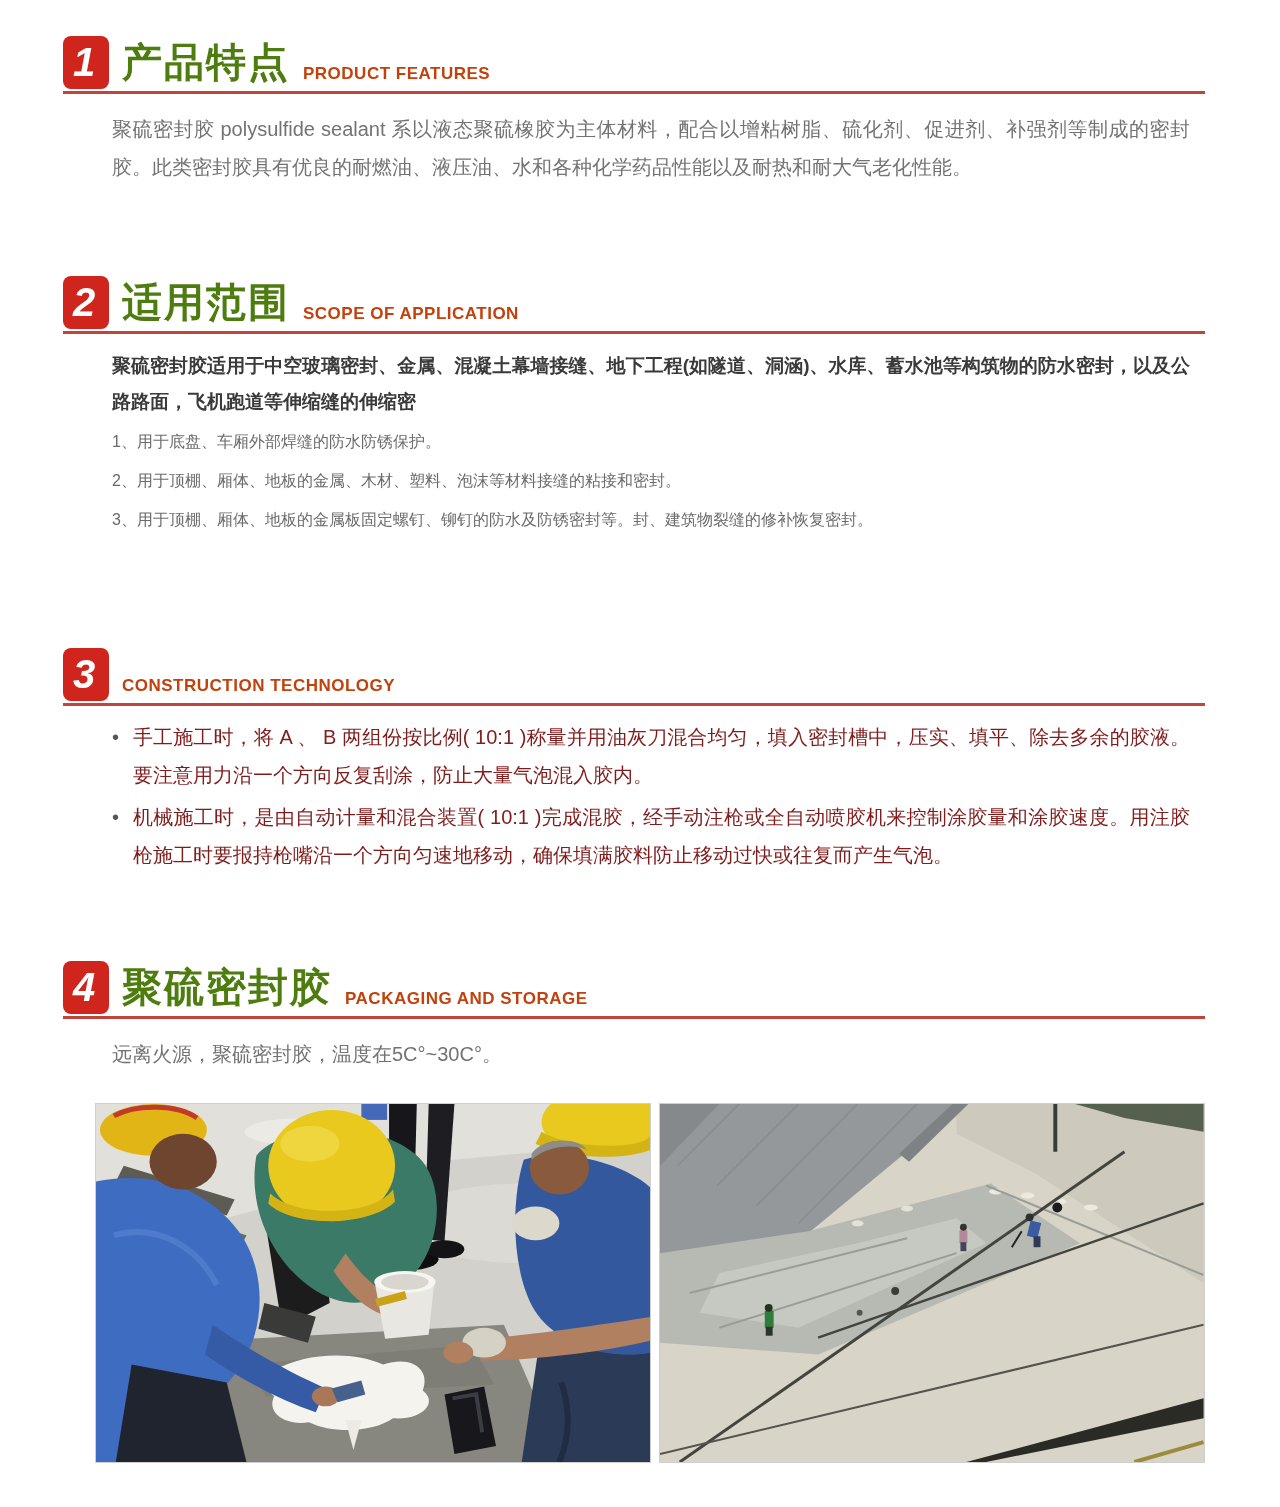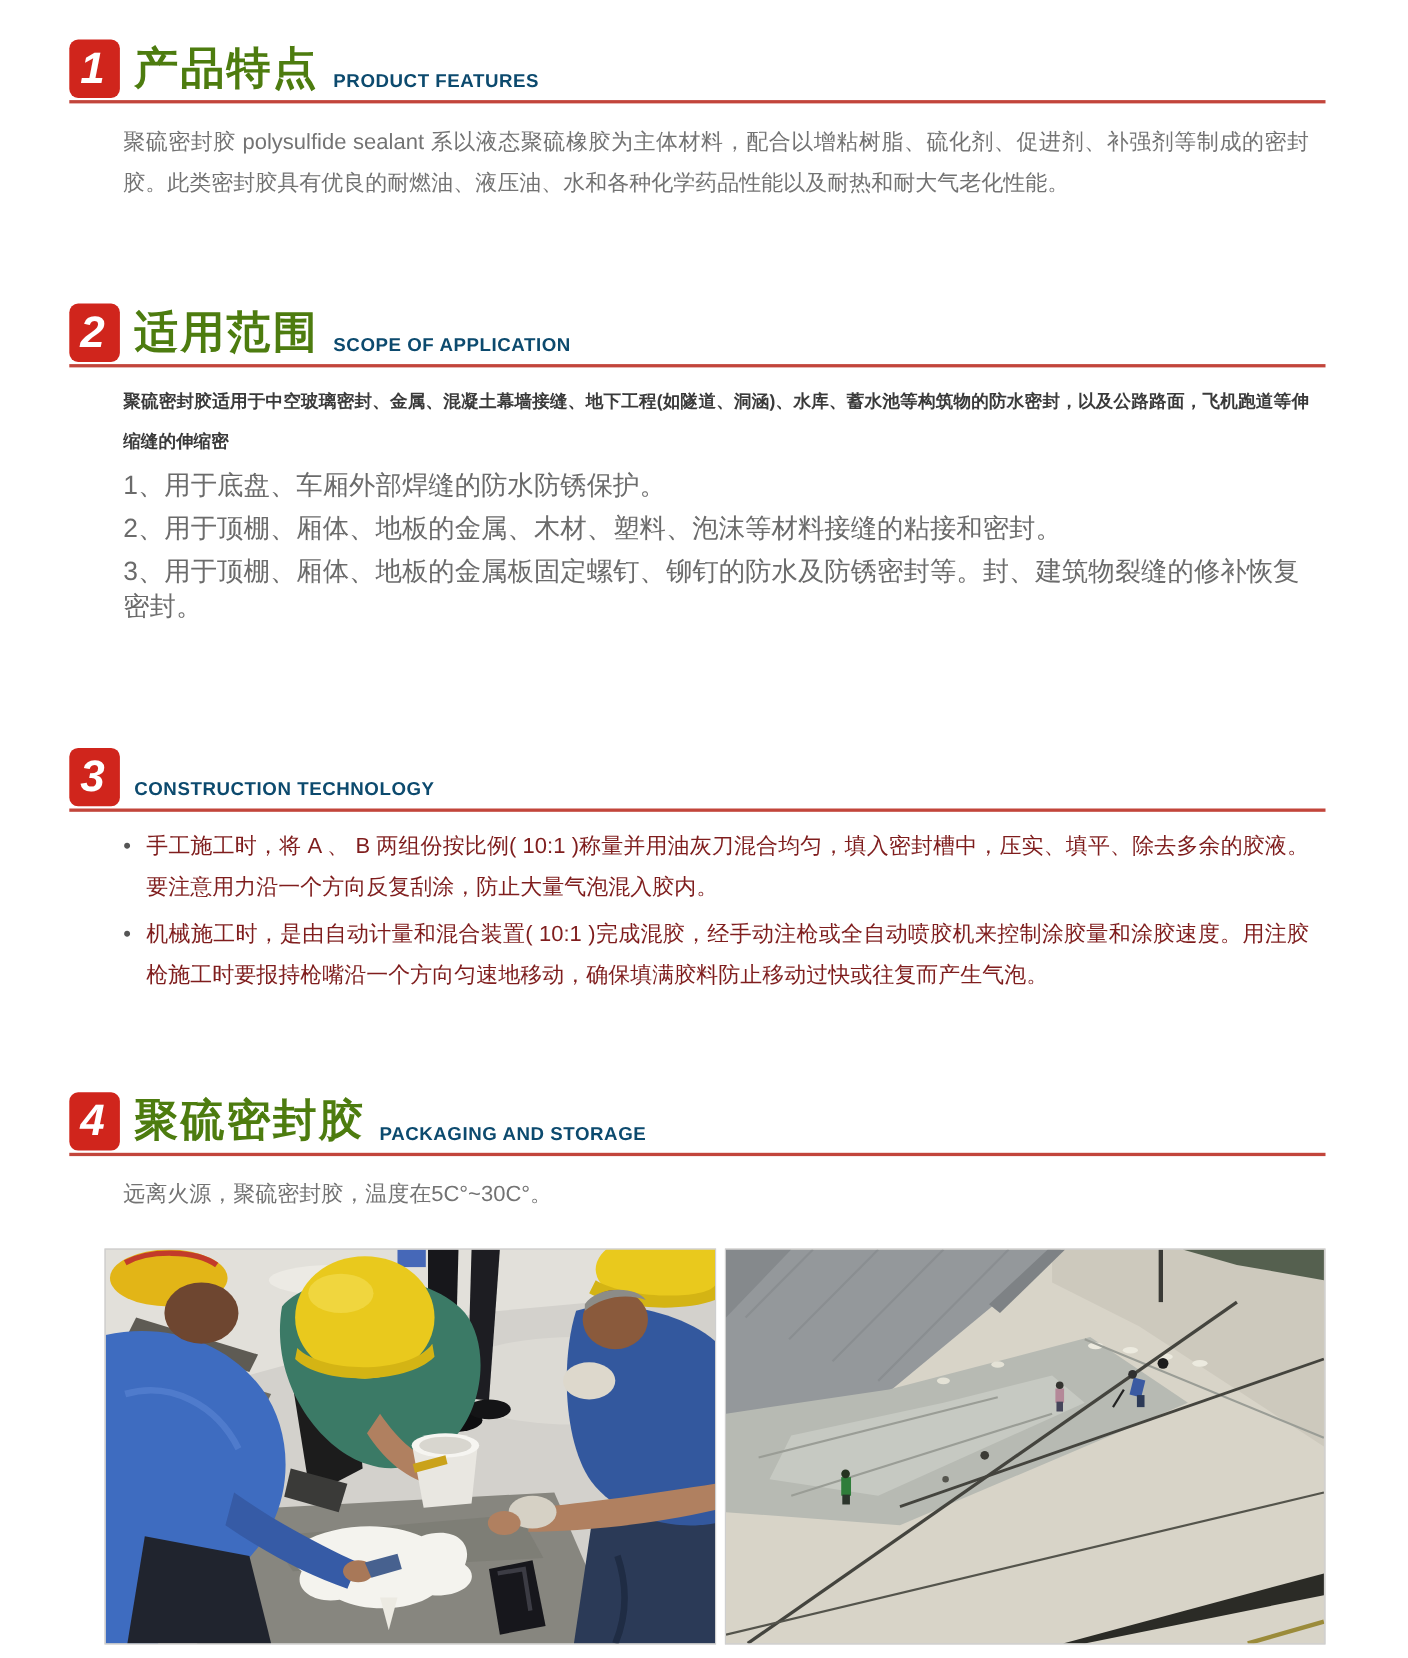--- a/index.html
+++ b/index.html
@@ -20,39 +20,39 @@
     width:46px; height:53px; background:#d0251c; border-radius:8px;
     color:#ffffff; font-size:40px; font-weight:bold; font-style:italic;
     display:flex; align-items:center; justify-content:center;
     padding-right:4px;
   }
   .sec-title-zh {
     color:#4d7c0f; font-size:40px; font-weight:bold; letter-spacing:2px;
     line-height:53px;
   }
   .sec-title-en {
-    color:#0c4a6e; font-size:17px; font-weight:bold;
+    color:#c2410c; font-size:17px; font-weight:bold;
     align-self:flex-end; padding-bottom:7px; letter-spacing:0.5px;
     white-space:nowrap;
   }
 
   
   .para {
     margin:16px 0 0 49px; width:1078px;
     color:#737373; font-size:20px; line-height:38px;
     text-align:justify;
   }
   .lead {
     margin:14px 0 0 49px; width:1078px;
-    color:#3a3a3a; font-size:16px; line-height:36px; font-weight:bold;
+    color:#3a3a3a; font-size:19px; line-height:36px; font-weight:bold;
     text-align:justify;
   }
   .apply-list { margin:6px 0 0 49px; width:1078px; list-style:none; }
   .apply-list li {
-    color:#6b6b6b; font-size:24px; line-height:32px; margin-bottom:7px;
+    color:#6b6b6b; font-size:16px; line-height:32px; margin-bottom:7px;
   }
   .bullets { margin:12px 0 0 49px; width:1078px; }
   .bullet-row { display:flex; margin-bottom:4px; }
   .bullet-glyph {
     width:21px; color:#555555; font-size:20px; line-height:38px; flex:none;
   }
   .bullet-text {
     flex:1; color:#7f1d1d; font-size:20px; line-height:38px; text-align:justify;
   }
 

